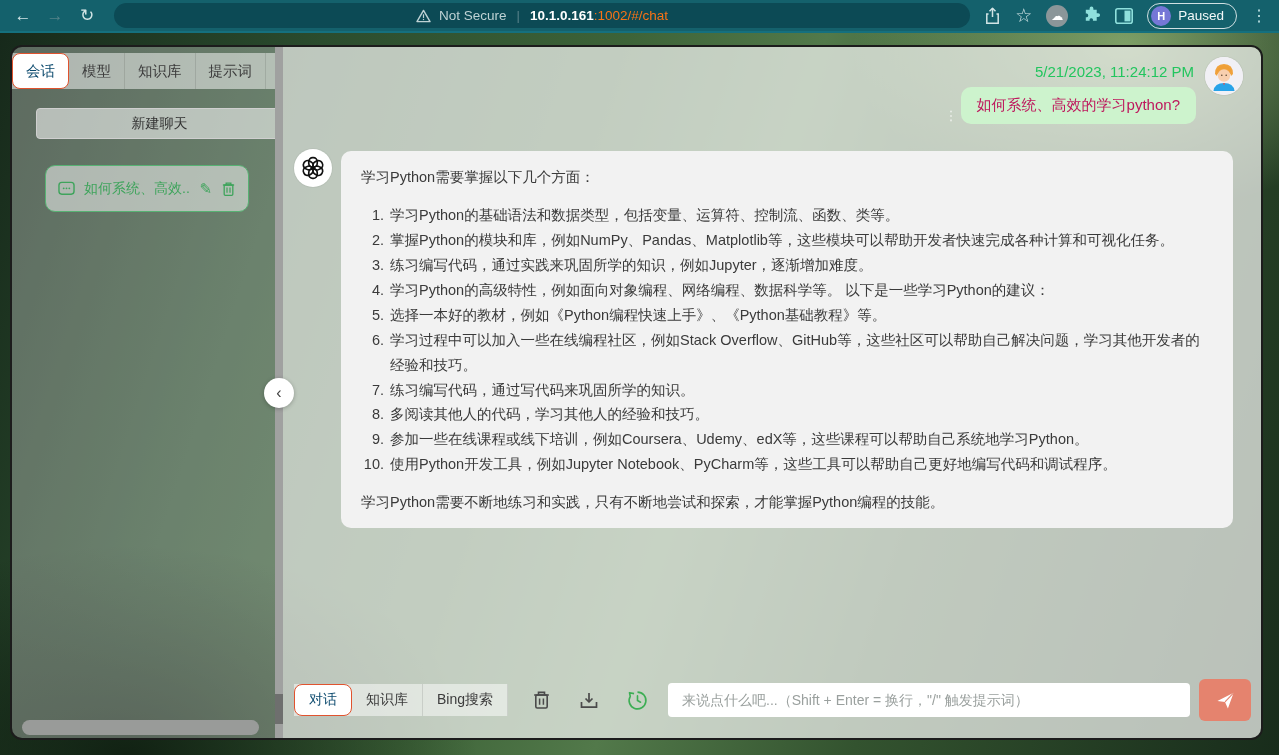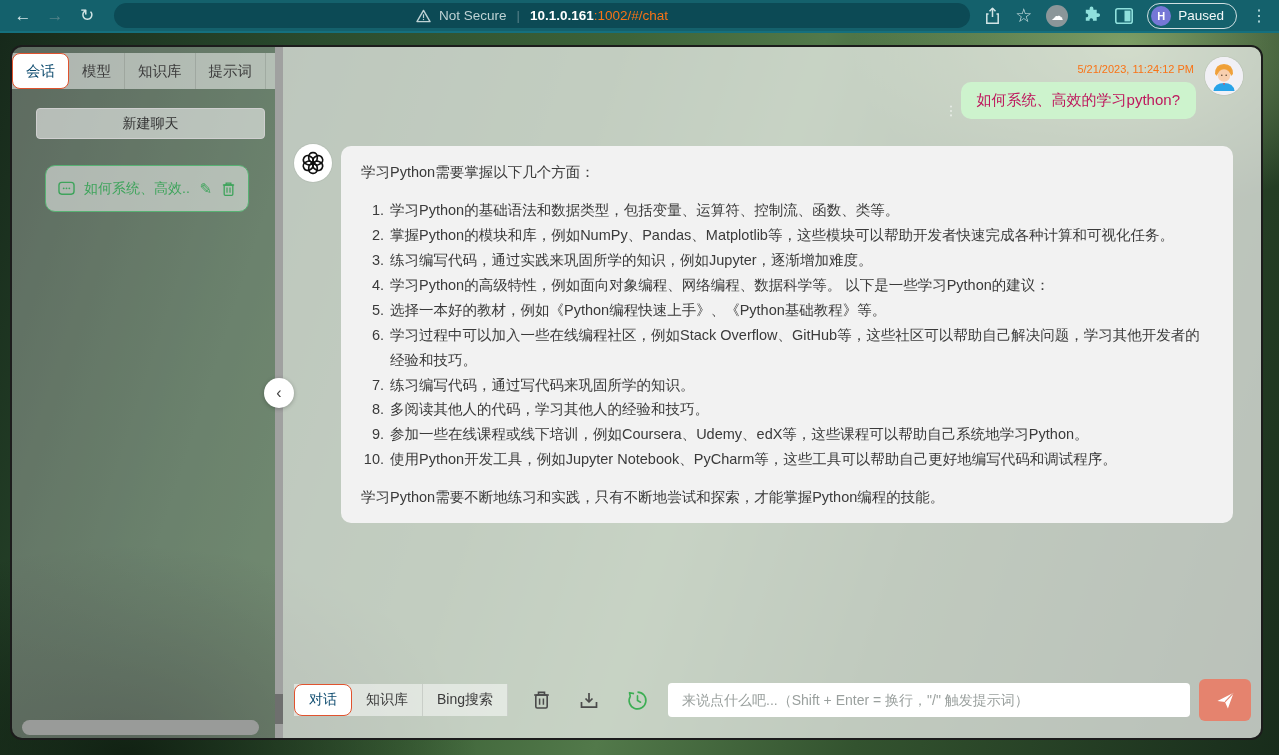--- a/index.html
+++ b/index.html
@@ -59,21 +59,21 @@
   }
   .tab {
     display: flex; align-items: center; justify-content: center;
     padding: 0 13px; font-size: 14.5px; color: #3c3c3c; cursor: pointer;
     border-right: 1px solid rgba(0,0,0,0.10);
   }
   .tab.active {
     background: #ffffff; color: #0c4a6e; border: 1px solid #e0532f; border-radius: 8px;
   }
   .new-chat-btn {
-    margin: 19px 8px 0 24px; height: 31px; width: 229px;
+    margin: 19px 8px 0 24px; height: 31px; width: 247px;
     background: rgba(255,255,255,0.55); border: 1px solid #cfcfcf; border-radius: 4px;
     font-size: 14px; color: #333; display: flex; align-items: center; justify-content: center;
     cursor: pointer;
   }
   .chat-item {
     margin: 26px 16px 0 33px; height: 47px; width: 204px;
     background: rgba(255,255,255,0.50); border: 1px solid #57b273; border-radius: 10px;
     display: flex; align-items: center; gap: 9px; padding: 0 12px; cursor: pointer;
   }
   .chat-item-label { flex: 1; font-size: 14px; color: #3fa45c; white-space: nowrap; overflow: hidden; }
@@ -94,21 +94,21 @@
     font-size: 16px; color: #444; cursor: pointer; z-index: 5;
   }
 
   
   .main { flex: 1; height: 100%; background: rgba(237,239,235,0.76);
     display: flex; flex-direction: column; position: relative; }
   .chat-scroll { flex: 1; padding: 10px 18px 0 11px; overflow: hidden; }
 
   .msg-user { display: flex; justify-content: flex-end; align-items: flex-start; }
   .msg-user-col { display: flex; flex-direction: column; align-items: flex-end; position: relative; }
-  .timestamp { font-size: 11px; color: #f97316; margin: 6px 2px 0 0; }
+  .timestamp { font-size: 15px; color: #22c55e; margin: 6px 2px 0 0; }
   .user-bubble {
     margin-top: 7px; background: #cdf3cd; border-radius: 10px; padding: 9px 16px;
     font-size: 15px; color: #be185d;
   }
   .actions-dots { position: absolute; left: -16px; bottom: 2px; color: rgba(255,255,255,0.75);
     font-size: 13px; line-height: 1; }
   .avatar-circle {
     width: 38px; height: 38px; border-radius: 50%; background: #f4f3f7; flex: 0 0 auto;
     display: flex; align-items: center; justify-content: center; overflow: hidden;
     box-shadow: 0 0 0 1px rgba(0,0,0,0.04);

